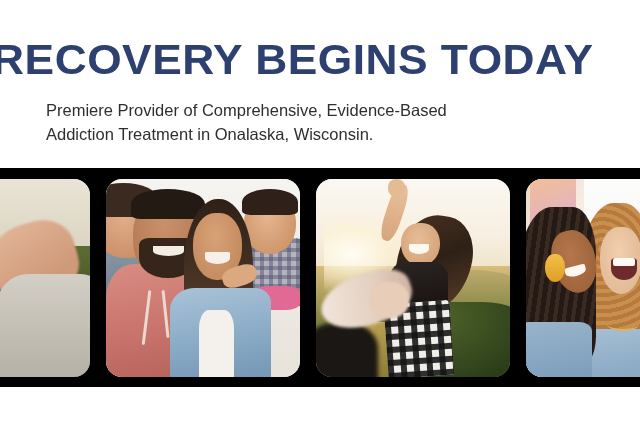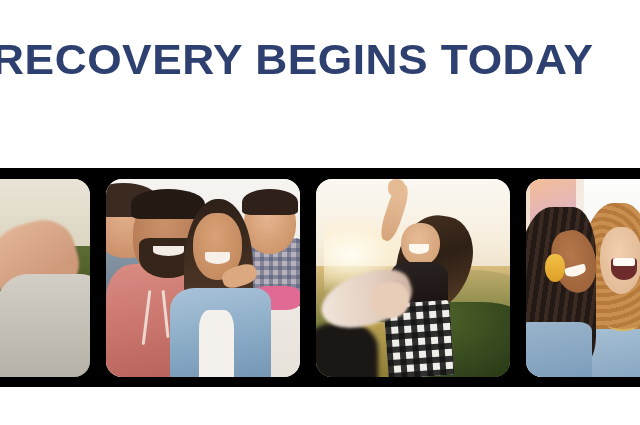--- a/index.html
+++ b/index.html
@@ -384,20 +384,21 @@
     border-radius:22% 14% 0 0;
   }
 </style>
 </head>
 <body>
 
 <div class="page">
 
   <div class="hero-text">
     <h1 class="headline">RECOVERY BEGINS TODAY</h1>
+    <p class="subheadline">Premiere Provider of Comprehensive, Evidence-Based Addiction Treatment in Onalaska, Wisconsin.</p>
   </div>
 
   <div class="carousel-band">
     <div class="carousel-track">
 
       <div class="slide edge">
         <div class="photo">
           <div class="p0-sky"></div>
           <div class="p0-grass"></div>
           <div class="p0-bush"></div>

